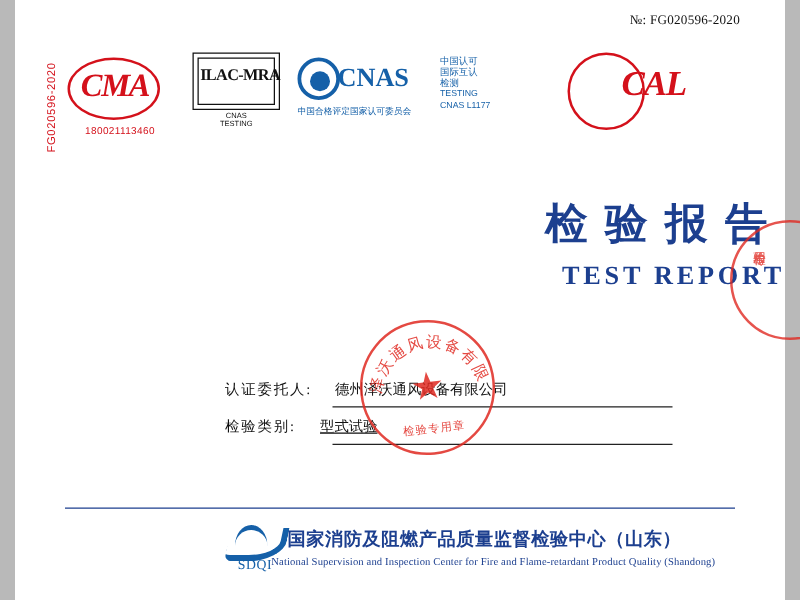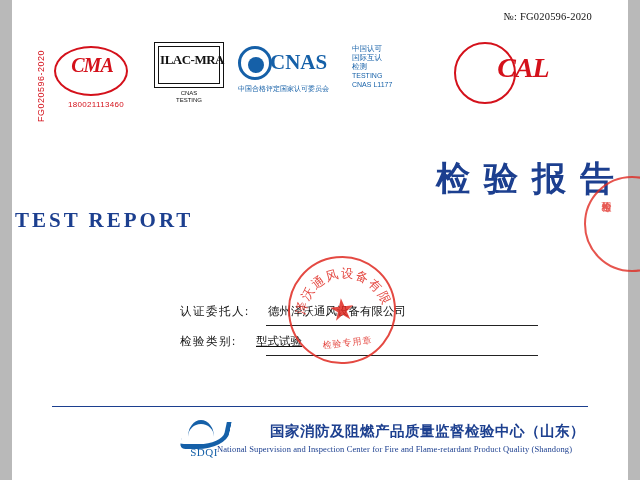--- a/index.html
+++ b/index.html
@@ -97,21 +97,21 @@
   .cma .cma-text {
     position: absolute;
     left: 4px;
     top: 8px;
     width: 72px;
     text-align: center;
     color: #d4111b;
     font-family: "Liberation Serif", serif;
     font-weight: bold;
     font-style: italic;
-    font-size: 20px;
+    font-size: 26px;
     letter-spacing: -1px;
   }
   .cma .cma-num {
     position: absolute;
     left: -2px;
     top: 54px;
     width: 92px;
     text-align: center;
     color: #d4111b;
     font-size: 8px;
@@ -278,21 +278,21 @@
     font-size: 34px;
     color: #1c3f8f;
     letter-spacing: 14px;
     text-indent: 14px;
   }
   .title-en {
     position: absolute;
     left: 0;
     top: 208px;
     width: 616px;
-    text-align: left;
+    text-align: right;
     font-family: "Liberation Serif", serif;
     font-weight: bold;
     font-size: 21px;
     color: #1c3f8f;
     letter-spacing: 3px;
     text-indent: 3px;
   }
 
   
   .fields {
@@ -462,21 +462,20 @@
   .footer .cn {
     position: absolute;
     left: 218px;
     top: 6px;
     font-family: "Liberation Serif", serif;
     font-weight: bold;
     font-size: 14.5px;
     color: #1c3f8f;
     letter-spacing: 0.5px;
     white-space: nowrap;
-    padding-left: 40px;
   }
   .footer .en {
     position: absolute;
     left: 205px;
     top: 28px;
     font-family: "Liberation Serif", serif;
     font-size: 8.5px;
     color: #1c3f8f;
     letter-spacing: 0.1px;
     white-space: nowrap;

